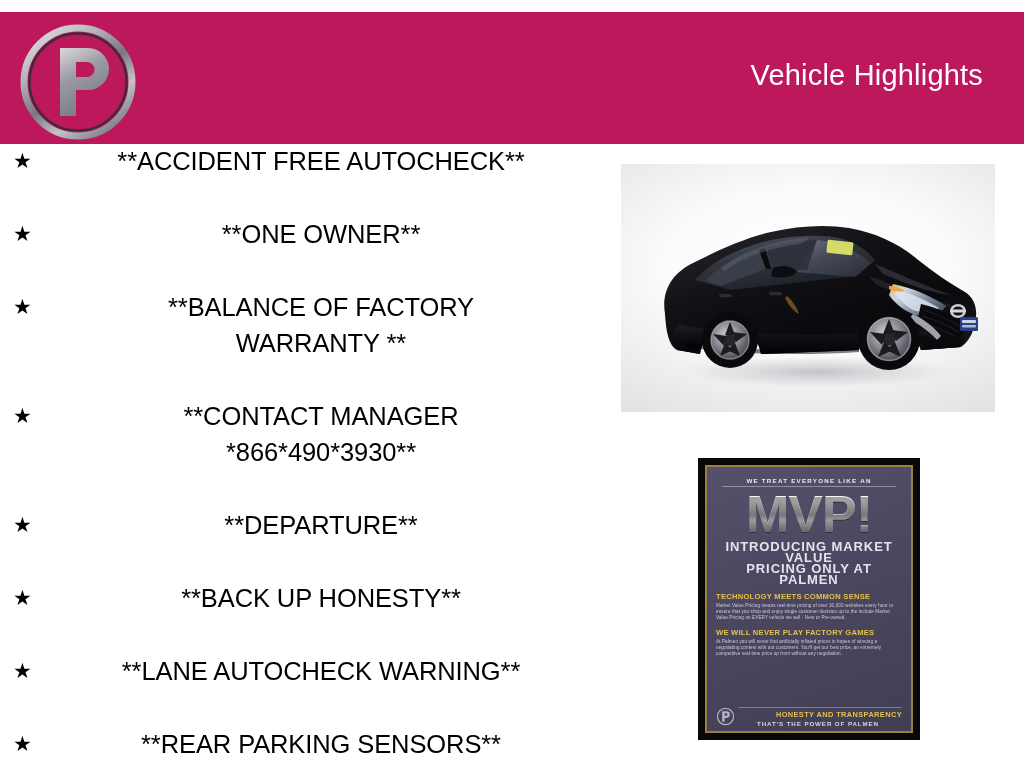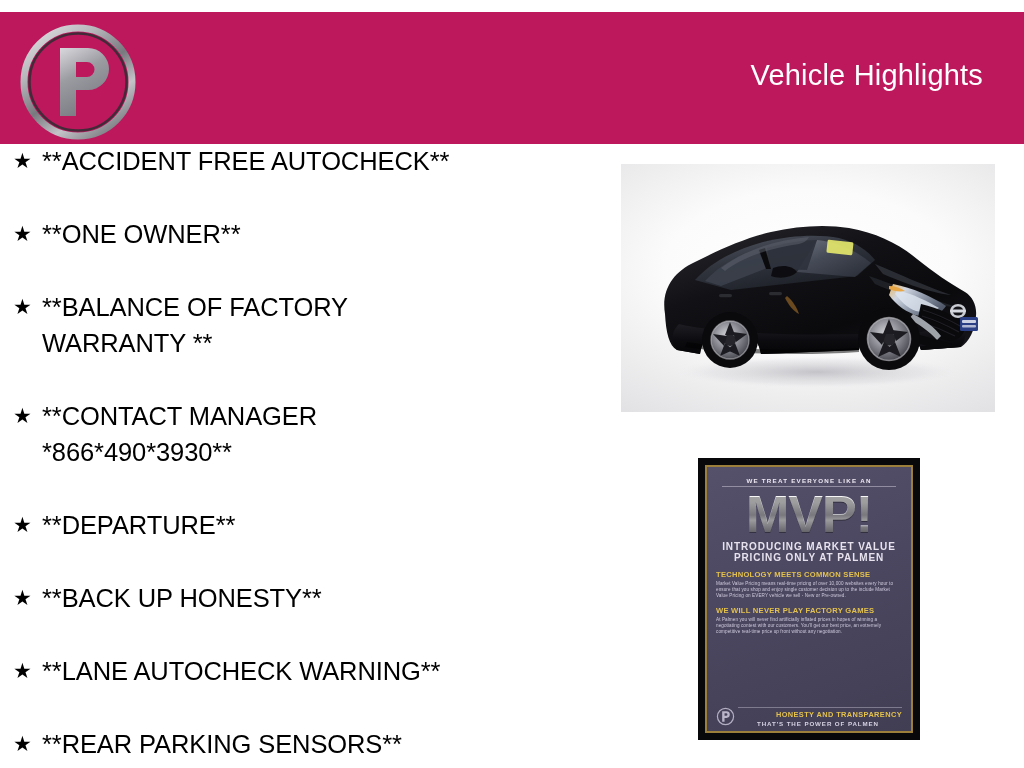--- a/index.html
+++ b/index.html
@@ -64,20 +64,21 @@
     position: absolute;
     left: 13px;
     top: 0px;
     font-size: 21px;
     line-height: 36px;
     color: #000000;
   }
   .highlight-item .highlight-text {
     display: block;
     white-space: pre-line;
+    text-align: center;
   }
 
   
   #vehicle-photo {
     position: absolute;
     left: 621px;
     top: 164px;
     width: 374px;
     height: 248px;
     background:
@@ -130,21 +131,21 @@
     margin-top: 1px;
     background: linear-gradient(180deg,#ffffff 0%,#f2f2f4 28%,#b9b9c0 52%,#eeeef2 62%,#8e8e98 88%,#d8d8de 100%);
     -webkit-background-clip: text;
     background-clip: text;
     color: transparent;
     text-shadow: 0 1px 0 rgba(0,0,0,.35);
   }
   #mvp-subtitle {
     text-align: center;
     color: #e7e2ee;
-    font-size: 10px;
+    font-size: 13px;
     line-height: 11px;
     font-weight: 700;
     letter-spacing: 0.9px;
     margin-top: 1px;
   }
   .mvp-section { margin-top: 7px; }
   .mvp-head {
     color: #e3c14e;
     font-size: 7.6px;
     font-weight: 700;

